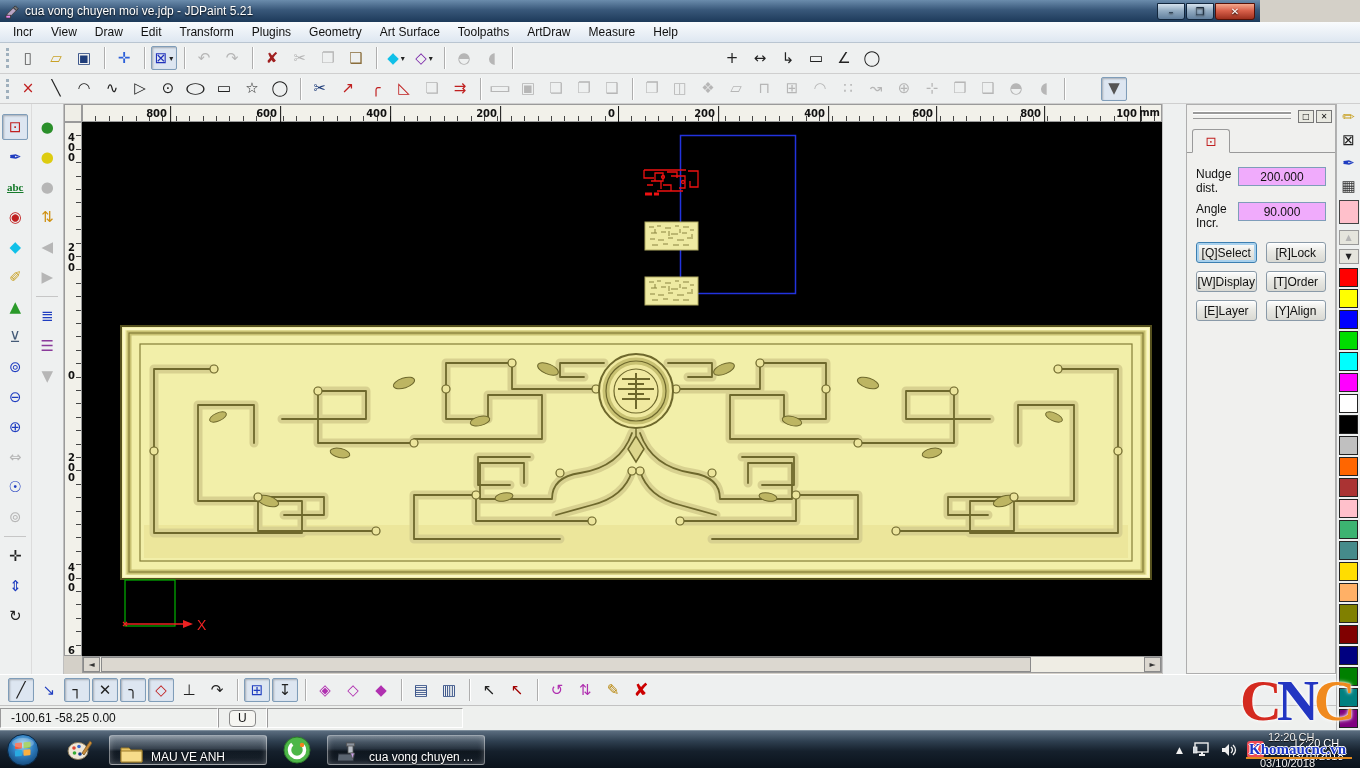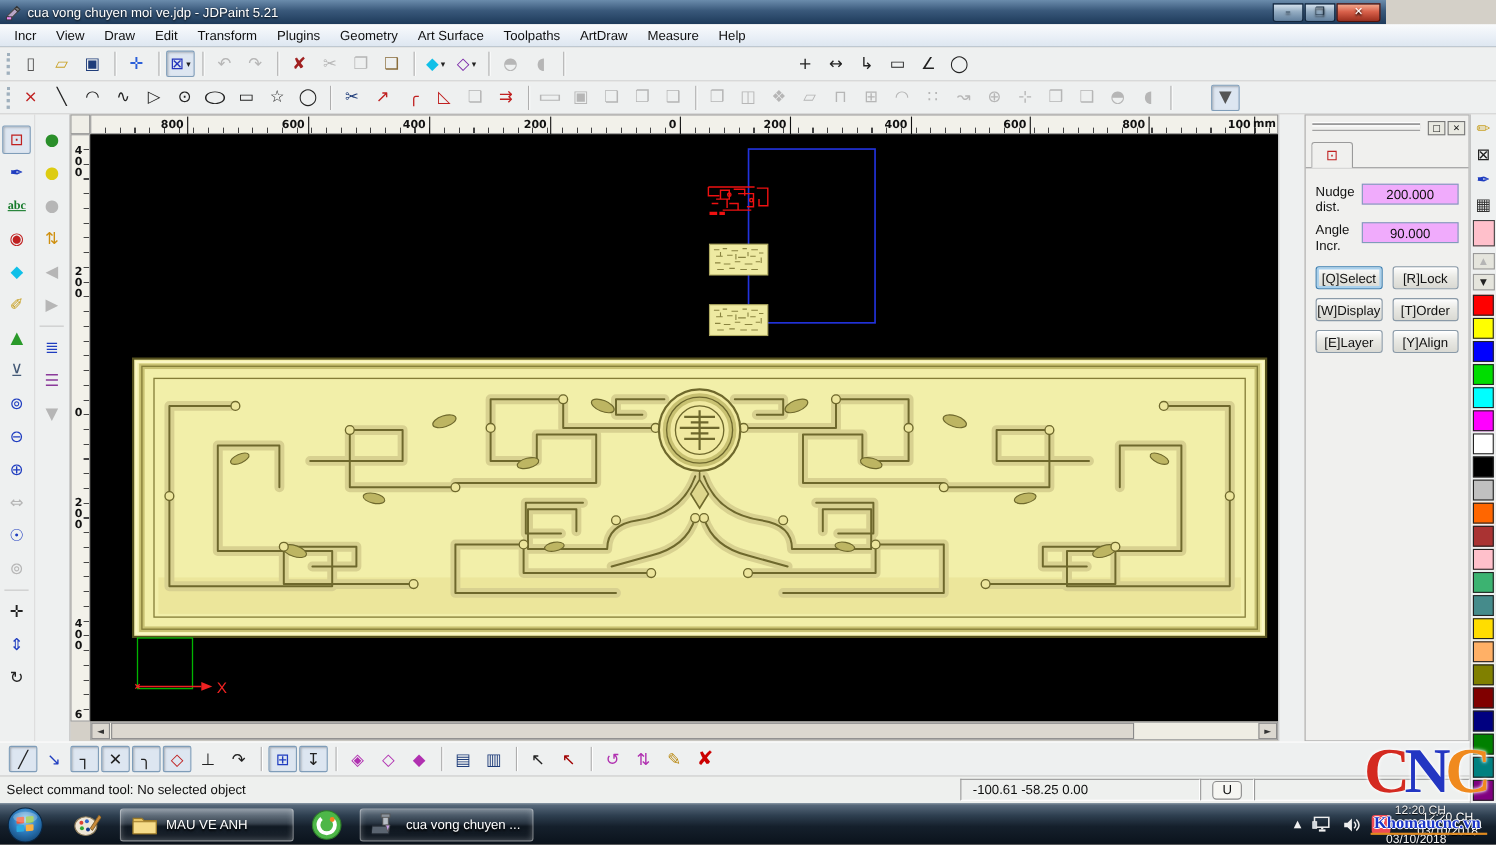--- a/index.html
+++ b/index.html
@@ -116,21 +116,21 @@
 .sb-coords{width:218px}
 .sb-u span{border:1px solid #8a8a8a;border-radius:4px;padding:0 8px;background:#f6f6f2;line-height:15px}
 .sb-fill{width:196px}
 
 
 .taskbar{position:absolute;left:0;top:730px;width:1360px;height:38px;
  background:linear-gradient(#5a6c7e 0%,#2e3f50 28%,#15202c 55%,#0a121b 100%);
  border-top:1px solid #7e8e9c;display:flex;align-items:center}
 .orb{width:34px;height:34px;margin:0 16px 0 6px;flex:none}
 .tb-ic{width:30px;height:30px;display:flex;align-items:center;justify-content:center;flex:none;margin:0 8px}
-.tb-btn{height:30px;display:flex;align-items:center;gap:7px;padding:0 10px;margin:0 7px;flex:none;
+.tb-btn{height:30px;display:flex;align-items:flex-end;gap:7px;padding:0 10px;margin:0 7px;flex:none;
  border:1px solid rgba(255,255,255,.45);border-radius:3px;min-width:158px;
  background:linear-gradient(rgba(255,255,255,.32),rgba(255,255,255,.12) 45%,rgba(0,0,0,.2) 55%,rgba(255,255,255,.06));
  box-shadow:inset 0 0 6px rgba(255,255,255,.28);color:#fff;font-size:12px;text-shadow:0 1px 2px #000}
 .tb-btn.dim{background:linear-gradient(rgba(255,255,255,.2),rgba(255,255,255,.06) 45%,rgba(0,0,0,.28) 55%,rgba(255,255,255,.03))}
 .tray{margin-left:auto;display:flex;align-items:center;gap:10px;padding-right:2px;color:#f0f0f0}
 .tray-up{font-size:9px;font-family:"DejaVu Sans",sans-serif}
 .vbadge{width:17px;height:17px;border-radius:3px;background:#ef4c55;color:#fff;font-weight:bold;font-size:11px;
  display:flex;align-items:center;justify-content:center}
 .clock{font-size:11px;text-align:center;line-height:13px;width:84px;color:#fff;text-shadow:0 1px 1px #000}
 
@@ -743,21 +743,20 @@
       </span>
       <span class="tbtn">
         <span class="glyph" style="color: rgb(184, 134, 11);">✎</span>
       </span>
       <span class="tbtn">
         <span class="glyph big" style="color: rgb(204, 0, 0);">✘</span>
       </span>
     </div>
 
   <div class="statusbar">
-    <div class="sb-msg">Select command tool: No selected object</div>
     <div class="sb-box sb-coords">-100.61 -58.25 0.00</div>
     <div class="sb-box sb-u">
         <span>U</span>
       </div>
     <div class="sb-box sb-fill"></div>
   </div>
 
   <div class="taskbar">
     <svg class="orb" viewBox="0 0 34 34">
       <defs>

